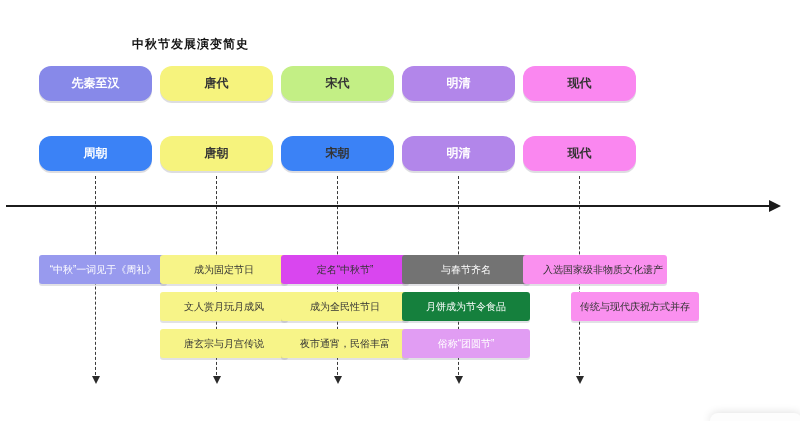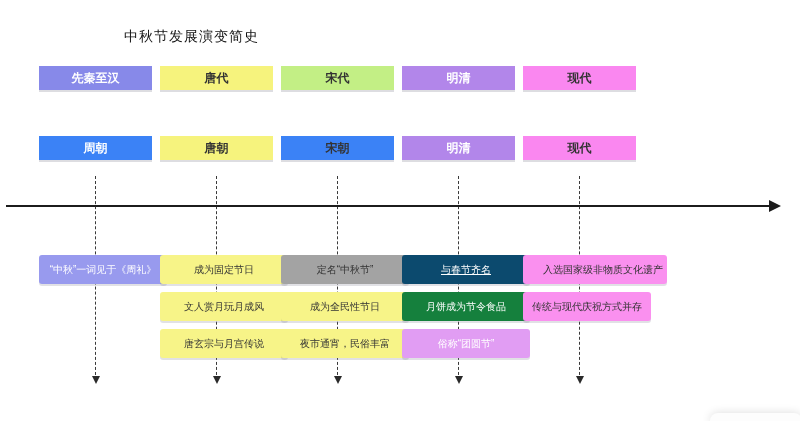--- a/index.html
+++ b/index.html
@@ -4,29 +4,29 @@
 <style>
   html,body{margin:0;padding:0;background:#ffffff;}
   .canvas{
     position:relative;
     width:800px;height:421px;
     background:#ffffff;
     overflow:hidden;
     font-family:"Liberation Sans","DejaVu Sans",sans-serif;
   }
   .title{
-    position:absolute;left:124px;top:28px;margin:0;
-    font-size:14px;font-weight:400;color:#141414;letter-spacing:1px;
+    position:absolute;left:124px;top:28px;margin:8px;
+    font-size:12px;font-weight:700;color:#141414;letter-spacing:1px;
   }
   
   .c0{left:39px}.c1{left:160px}.c2{left:281px}.c3{left:402px}.c4{left:523px}
   
   .era,.dyn{
-    position:absolute;width:113px;height:24px;
-    border-radius:0;
+    position:absolute;width:113px;height:35px;
+    border-radius:12px;
     display:flex;align-items:center;justify-content:center;
     font-size:12px;font-weight:600;
     box-shadow:0 2px 0 rgba(120,120,135,.25);
   }
   .era{top:66px}
   .dyn{top:136px}
   
   .note{
     position:absolute;width:128px;height:29px;
     border-radius:3px;
@@ -90,26 +90,26 @@
 
   <div class="axis-line"></div>
   <div class="axis-arrow"></div>
 
   <div class="note c0 nr0 light-text" style="background-color: rgb(152, 154, 238);">“中秋”一词见于《周礼》</div>
 
   <div class="note c1 nr0 dark-text" style="background-color: rgb(247, 244, 136);">成为固定节日</div>
   <div class="note c1 nr1 dark-text" style="background-color: rgb(247, 244, 136);">文人赏月玩月成风</div>
   <div class="note c1 nr2 dark-text" style="background-color: rgb(247, 244, 136);">唐玄宗与月宫传说</div>
 
-  <div class="note c2 nr0 dark-text" style="background-color: #a3a3a3;">定名“中秋节”</div>
+  <div class="note c2 nr0 dark-text" style="background-color: #d946ef;">定名“中秋节”</div>
   <div class="note c2 nr1 dark-text" style="background-color: rgb(247, 244, 136);">成为全民性节日</div>
   <div class="note c2 nr2 dark-text" style="background-color: rgb(247, 244, 136);">夜市通宵，民俗丰富</div>
 
-  <div class="note c3 nr0 light-text" style="background-color: #0c4a6e; text-decoration: underline;">与春节齐名</div>
+  <div class="note c3 nr0 light-text" style="background-color: #737373;">与春节齐名</div>
   <div class="note c3 nr1 light-text" style="background-color: #15803d;">月饼成为节令食品</div>
   <div class="note c3 nr2 light-text" style="background-color: rgb(225, 157, 243);">俗称“团圆节”</div>
 
   <div class="note c4 nr0 dark-text" style="background-color: rgb(250, 144, 239); padding-left: 16px;">入选国家级非物质文化遗产</div>
-  <div class="note c4 nr1 dark-text" style="background-color: rgb(250, 144, 239);">传统与现代庆祝方式并存</div>
+  <div class="note c4 nr1 dark-text" style="background-color: rgb(250, 144, 239); margin-left: 48px;">传统与现代庆祝方式并存</div>
 
   <div class="corner-card"></div>
 
 </div>
 
 </body></html>

